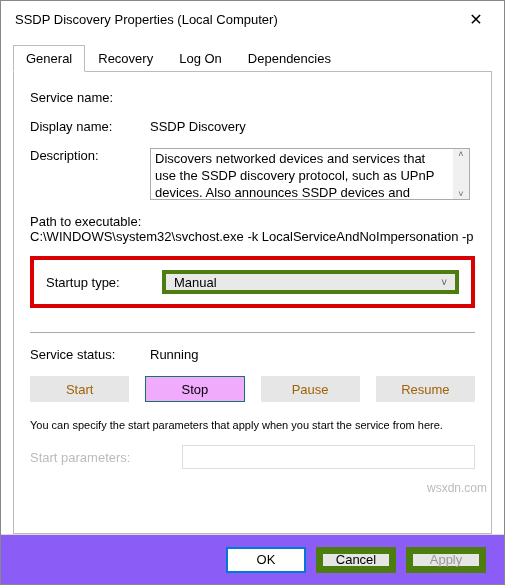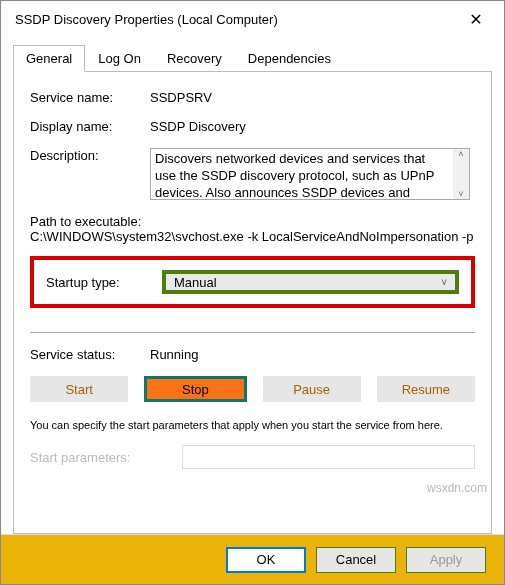--- a/index.html
+++ b/index.html
@@ -28,59 +28,58 @@
 
     .startup-hi { border: 4px solid #d80000; padding: 10px 12px; display: flex; align-items: center; margin-bottom: 18px; }
     .startup-hi .lbl { width: 116px; }
     .combo { flex: 1; display: flex; align-items: center; justify-content: space-between; border: 4px solid #4d7c0f; background: #e9e9e9; height: 24px; padding: 0 8px; font-size: 13px; }
     .combo .arrow { font-size: 10px; color: #555; }
 
     hr.sep { border: none; border-top: 1px solid #aaa; margin: 6px 0 14px 0; }
 
     .btn-row { display: flex; gap: 16px; margin-bottom: 16px; }
     .svc-btn { flex: 1; height: 26px; background: #e6e6e6; border: 1px solid #e6e6e6; font-size: 13px; color: #a16207; display: flex; align-items: center; justify-content: center; }
-    .svc-btn.enabled { color: #000; border: 3px solid #0f766e; background: #f97316; }
+    .svc-btn.enabled { color: #000; border: 1px solid #0f766e; background: #f0abfc; }
 
     .hint { font-size: 11px; line-height: 1.4; margin-bottom: 12px; }
 
     .sp-row { display: flex; align-items: center; gap: 12px; }
     .sp-row .lbl { color: #bbb; width: 140px; }
     .sp-row input { flex: 1; border: 1px solid #ddd; height: 24px; padding: 0 6px; font-size: 13px; }
 
-    .footer { height: 50px; display: flex; align-items: center; justify-content: flex-end; gap: 10px; padding-right: 18px; border-top: 1px solid #ddd; background: #eab308; }
-    .dlg-btn { width: 80px; height: 26px; font-size: 13px; display: flex; align-items: center; justify-content: center; border: 1px solid #4d7c0f; background: #e6e6e6; }
+    .footer { height: 50px; display: flex; align-items: center; justify-content: flex-end; gap: 10px; padding-right: 18px; border-top: 1px solid #ddd; background: #8b5cf6; }
+    .dlg-btn { width: 80px; height: 26px; font-size: 13px; display: flex; align-items: center; justify-content: center; border: 7px solid #4d7c0f; background: #e6e6e6; }
     .dlg-btn.primary { border: 2px solid #0078d7; background: #fff; }
     .dlg-btn.disabled { color: #999; }
 
     .watermark { position: absolute; right: 18px; bottom: 90px; font-size: 12px; color: #bbb; }
   </style>
 </head>
 <body>
 
 <div class="window">
   <div class="titlebar">
     <span>SSDP Discovery Properties (Local Computer)</span>
     <div class="close-btn">
       <span>✕</span>
     </div>
   </div>
 
   <div class="content">
     <div class="tabs">
       <div class="tab active">General</div>
+      <div class="tab">Recovery</div>
       <div class="tab">Log On</div>
-      <div class="tab">Recovery</div>
       <div class="tab">Dependencies</div>
     </div>
 
     <div class="tab-body">
 
       <div class="row">
         <div class="lbl">Service name:</div>
-        <div class="val">SSDPSRV</div>
       </div>
 
       <div class="row">
         <div class="lbl">Display name:</div>
         <div class="val">SSDP Discovery</div>
       </div>
 
       <div class="row">
         <div class="lbl">Description:</div>
         <div class="desc-box">

